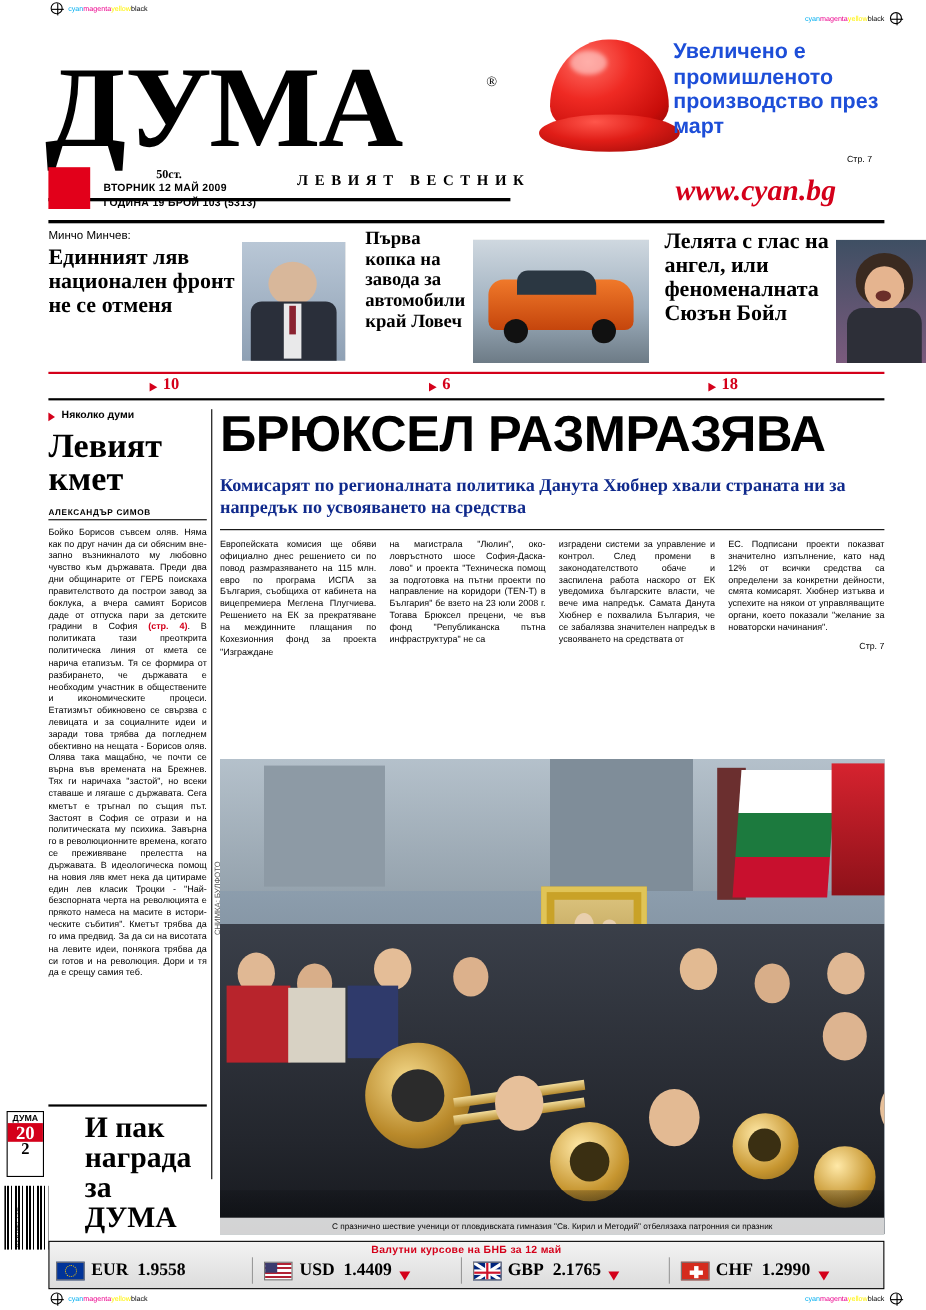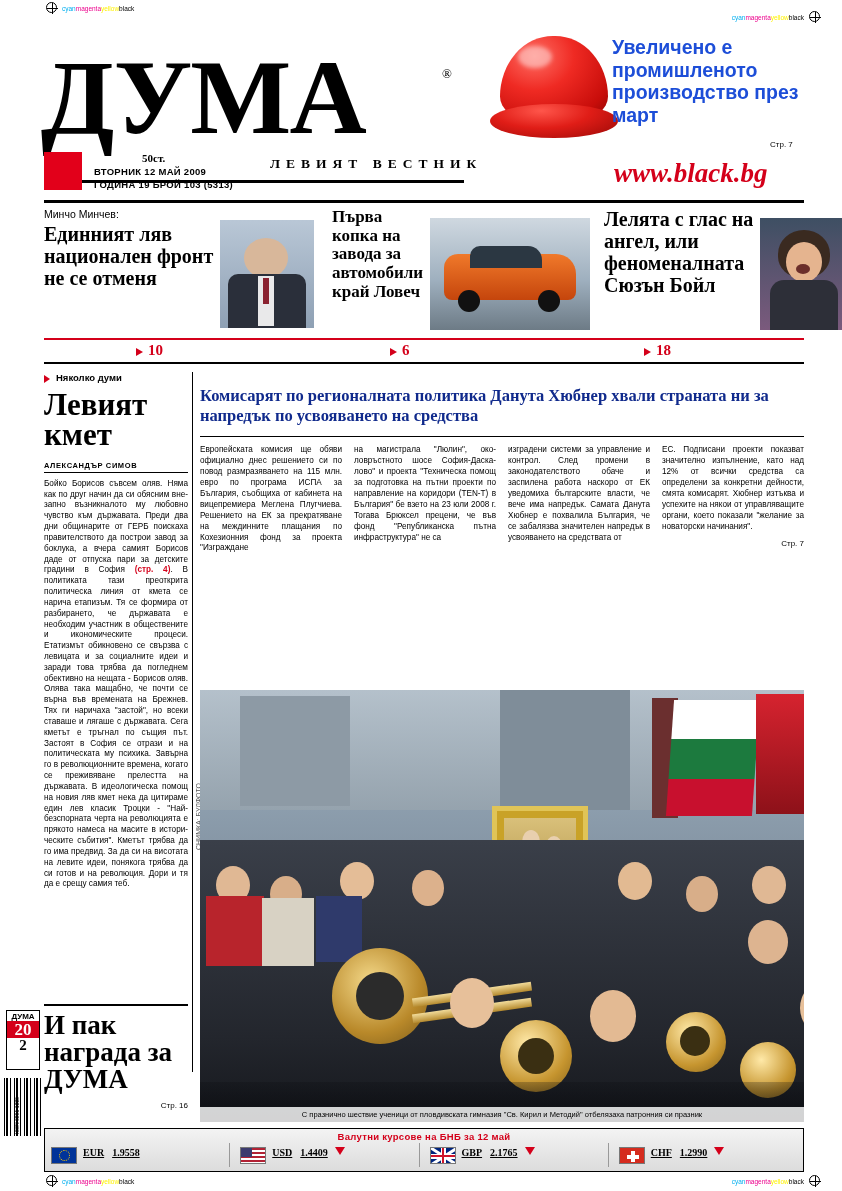--- a/index.html
+++ b/index.html
@@ -109,21 +109,21 @@
   .lc-kicker-tri { position:absolute; left:0; top:3px; width:0;height:0;border-left:6px solid #d4001a;border-top:4px solid transparent;border-bottom:4px solid transparent;}
   .lc-title {
     font-family:"Liberation Serif", serif; font-weight:bold; font-size:31px; line-height:0.98;
     margin-top:6px;
   }
   .lc-author { font-size:7.5px; font-weight:bold; letter-spacing:0.6px; margin-top:10px; padding-bottom:2px; border-bottom:1px solid #000;}
   .lc-body { font-size:8.2px; line-height:1.32; text-align:justify; margin-top:6px; }
   .lc-body .red { color:#d4001a; font-weight:bold; }
 
   .award { position:absolute; left:44px; top:1012px; width:144px; }
-  .award h2 { font-family:"Liberation Serif",serif; font-weight:bold; font-size:27px; line-height:1.0; }
+  .award h2 { font-family:"Liberation Serif",serif; font-weight:bold; font-size:27px; line-height:1.0;margin-left:33px; }
   .award .pg { font-size:8px; text-align:right; margin-top:8px; }
 
   .duma-badge { position:absolute; left:6px; top:1010px; width:34px; height:60px; border:1.5px solid #000; }
   .duma-badge .t { font-size:8px; font-weight:bold; text-align:center; padding-top:1px;}
   .duma-badge .n1 { font-family:"Liberation Serif",serif; font-weight:bold; font-size:17px; text-align:center; line-height:1; background:#d4001a; color:#fff; }
   .duma-badge .n2 { font-family:"Liberation Serif",serif; font-weight:bold; font-size:15px; text-align:center; line-height:1;}
   .barcode { position:absolute; left:4px; top:1078px; width:40px; height:76px; }
   .barcode .bars { width:40px; height:58px; background:repeating-linear-gradient(90deg,#000 0 1px,#fff 1px 2px,#000 2px 4px,#fff 4px 6px,#000 6px 7px,#fff 7px 10px); }
   .barcode .txt { font-size:5px; transform:rotate(-90deg); transform-origin:left top; position:absolute; left:10px; top:56px; white-space:nowrap;}
 
@@ -151,21 +151,21 @@
   .photo-credit {
     position:absolute; left:186px; top:690px; width:12px; height:180px;
     font-size:7px; color:#555;
   }
   .photo-credit span { display:block; transform:rotate(-90deg); transform-origin:left top; position:absolute; top:160px; left:9px; white-space:nowrap;}
 
   
   .curbar { position:absolute; left:44px; top:1128px; width:760px; height:44px; border:1px solid #000; background:linear-gradient(#f3f3f3,#dcdcdc); }
   .curbar .title { text-align:center; font-size:9.5px; font-weight:bold; color:#d4001a; padding-top:2px; letter-spacing:0.3px;}
   .curbar .row { display:flex; align-items:center; height:26px; padding:0 6px; }
-  .cur-item { display:flex; align-items:flex-start; flex:1; font-family:"Liberation Serif",serif; font-weight:bold; font-size:10px;text-decoration:underline; }
+  .cur-item { display:flex; align-items:flex-end; flex:1; font-family:"Liberation Serif",serif; font-weight:bold; font-size:16px; }
   .flagbox { width:26px; height:17px; margin-right:6px; border:1px solid #777; position:relative; overflow:hidden; background:#fff;}
   .cur-code { margin-right:8px; }
   .cur-val { }
   .downtri { width:0;height:0;border-left:5px solid transparent;border-right:5px solid transparent;border-top:8px solid #d4001a; margin-left:7px;}
   .vdiv { width:1px; height:24px; background:#999; }
 
   
   .f-eu { background:#003399; }
   .f-eu .stars { position:absolute; left:50%; top:50%; width:11px;height:11px; margin:-5.5px 0 0 -5.5px; border:1.4px dotted #ffcc00; border-radius:50%; }
   .f-us { background:repeating-linear-gradient(#b22234 0 2px,#fff 2px 4px); }
@@ -209,21 +209,21 @@
   </div>
 
   <div class="helmet">
     <div class="dome"></div>
     <div class="brim"></div>
     <div class="gloss"></div>
   </div>
 
   <div class="top-head">Увеличено е промишленото производство през март</div>
   <div class="top-head-page" style="position:absolute; left:770px; top:140px; font-size:8px;">Стр. 7</div>
-  <div class="site-url">www.black.bg</div>
+  <div class="site-url">www.cyan.bg</div>
 
   <div class="price-block">
     <div class="price-sq"></div>
     <div class="price-main"><span>50</span><span>ст.</span></div>
     <div class="price-line2">ВТОРНИК  12 МАЙ 2009</div>
     <div class="price-line3">ГОДИНА 19 БРОЙ 103 (5313)</div>
   </div>
 
   <div class="rule-black" style="left:44px; top:200px; width:760px; height:3px;"></div>
 
@@ -304,20 +304,21 @@
     <div class="n2">2</div>
   </div>
   <div class="barcode">
     <div class="bars"></div>
     <div class="txt">ISSN 0861-1335</div>
   </div>
 
   <div class="rule-black" style="left:192px; top:372px; width:1px; height:700px;"></div>
 
   <div class="mainstory">
+    <div class="ms-head">БРЮКСЕЛ РАЗМРАЗЯВА</div>
     <div class="ms-sub">Комисарят по регионалната политика Данута Хюбнер хвали страната ни за напредък по усвояването на средства</div>
     <div class="ms-rule"></div>
     <div class="ms-cols">
       <div class="ms-col">Европейската комисия ще обяви официално днес реше­нието си по повод размразя­ването на 115 млн. евро по програма ИСПА за България, съобщиха от кабинета на ви­цепремиера Меглена Плугчи­ева. Решението на ЕК за прекратяване на междинните плащания по Кохезионния фонд за проекта "Изграждане</div>
       <div class="ms-col">на магистрала "Люлин", око­ловръстното шосе София-Даска­лово" и проекта "Техническа помощ за подготовка на пътни проекти по направление на коридори (ТЕN-Т) в Бълга­рия" бе взето на 23 юли 2008 г. Тогава Брюксел прецени, че във фонд "Републиканска пътна инфраструктура" не са</div>
       <div class="ms-col">изградени системи за управ­ление и контрол. След проме­ни в законодателството обаче и заспилена работа наскоро от ЕК уведомиха българските власти, че вече има напредък. Самата Данута Хюбнер е по­хвалила България, че се заба­лязва значителен напредък в усвояването на средствата от</div>
       <div class="ms-col">
         <div>ЕС. Подписани проекти показ­ват значително изпълнение, като над 12% от всички сред­ства са определени за кон­кретни дейности, смята коми­сарят. Хюбнер изтъква и ус­пехите на някои от управ­ляващите органи, което пока­зали "желание за новаторски начинания".</div>
         <div class="pg">Стр. 7</div>
       </div>

